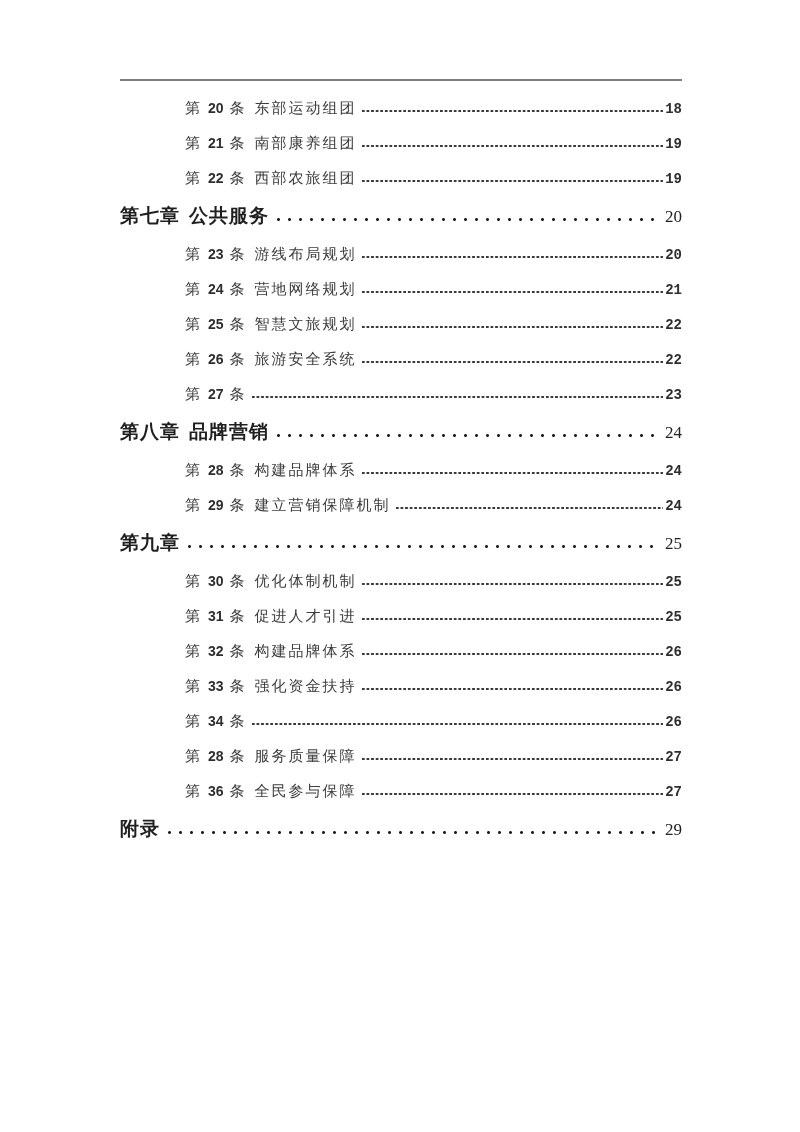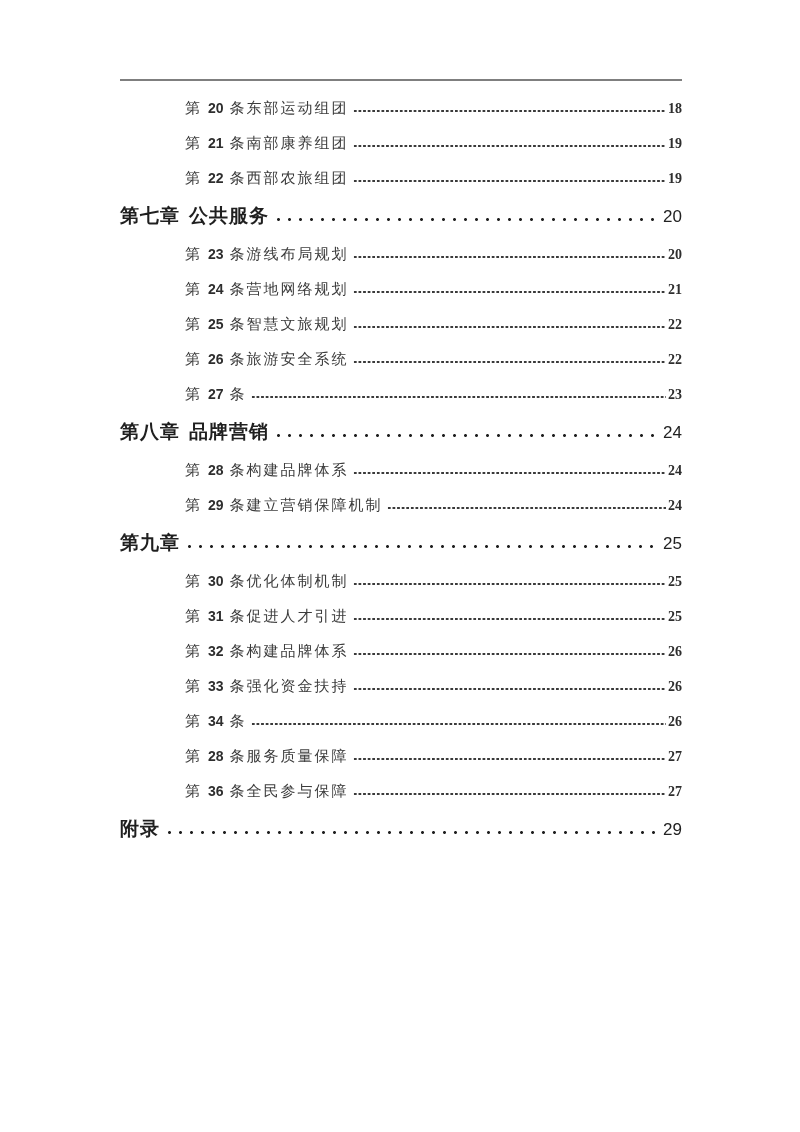--- a/index.html
+++ b/index.html
@@ -48,37 +48,37 @@
   .row.article .num {
     font-family: "Liberation Sans", sans-serif;
     font-weight: 700;
     font-size: 14px;
     letter-spacing: 0;
     margin: 0 6px;
     color: #2e2e2e;
   }
   .row.article .title {
     letter-spacing: 2px;
-    margin-left: 0;
+    margin-left: 8px;
   }
   .row.article .pagenum {
-    font-family: Liberation Serif, serif;
+    font-family: Liberation Mono, monospace;
     font-weight: 700;
     font-size: 14px;
     color: #2e2e2e;
   }
   .row.article .dots {
     background-image: radial-gradient(circle, #3a3a3a 1.05px, transparent 1.3px);
     background-size: 4.6px 4px;
   }
   
   .row.chapter {
     font-size: 19px;
     line-height: 40px;
-    font-family: Liberation Sans, sans-serif;
+    font-family: Liberation Serif, serif;
     font-weight: 700;
     letter-spacing: 1px;
     color: #1f1f1f;
   }
   .row.chapter .title {
     margin-left: 9px;
   }
   .row.chapter .pagenum {
     font-weight: 400;
     font-size: 17px;

